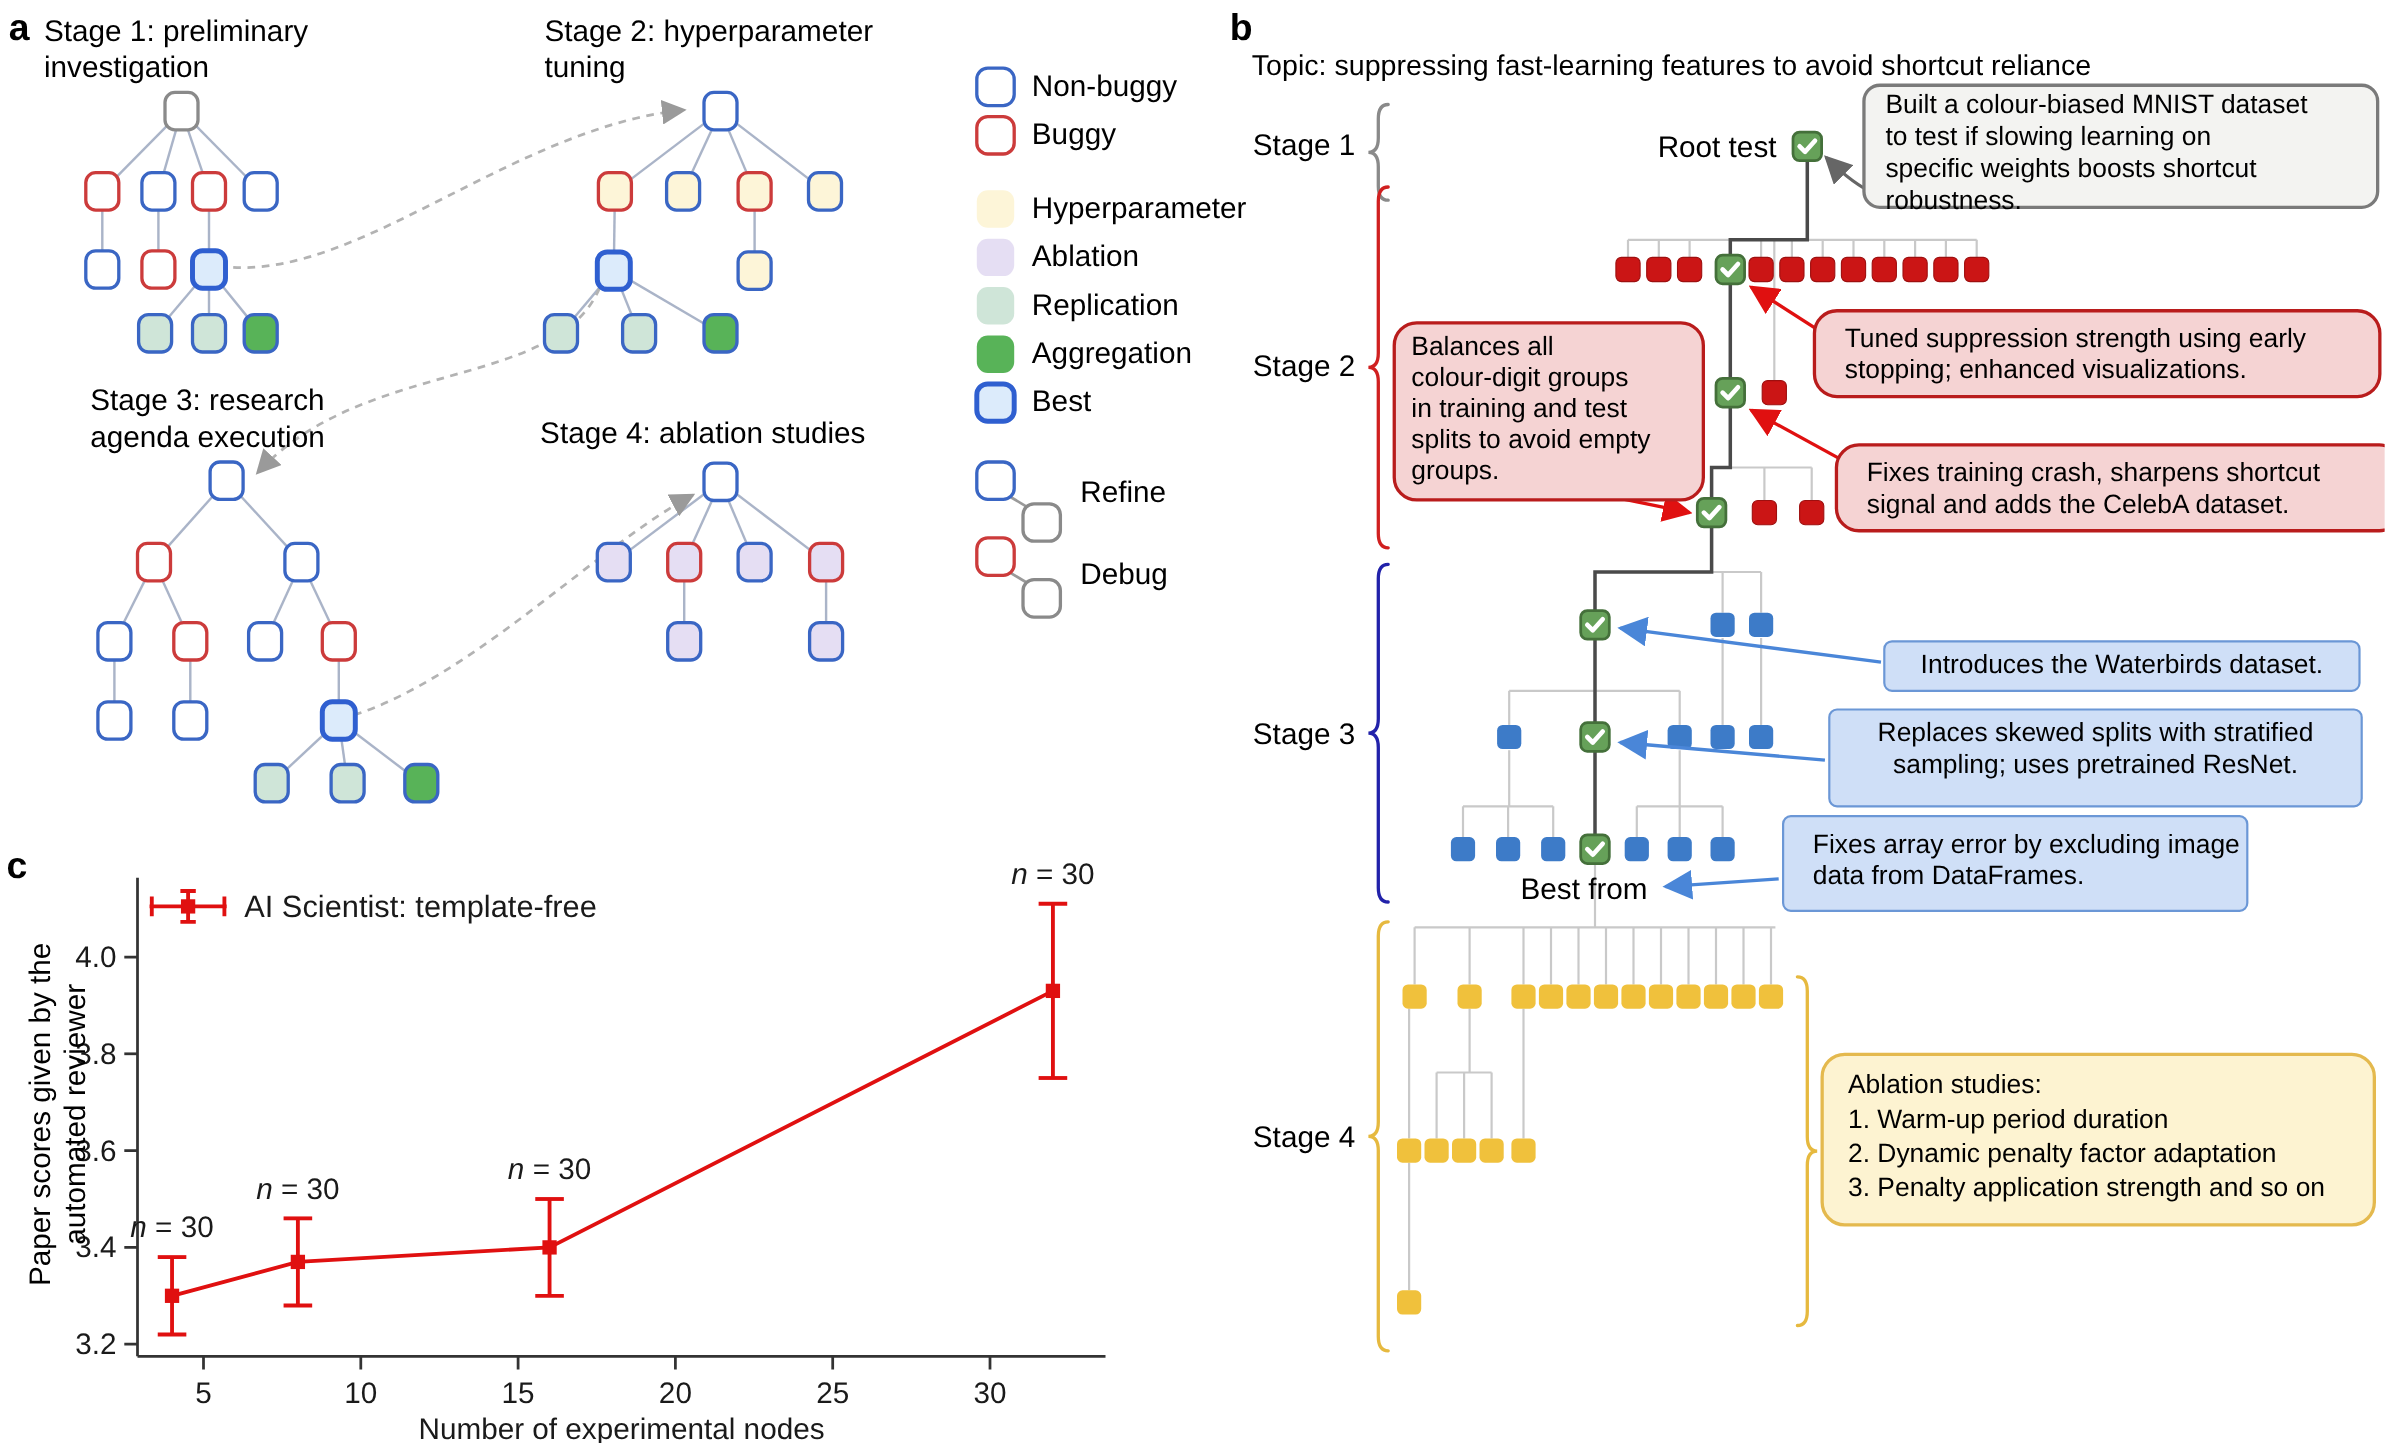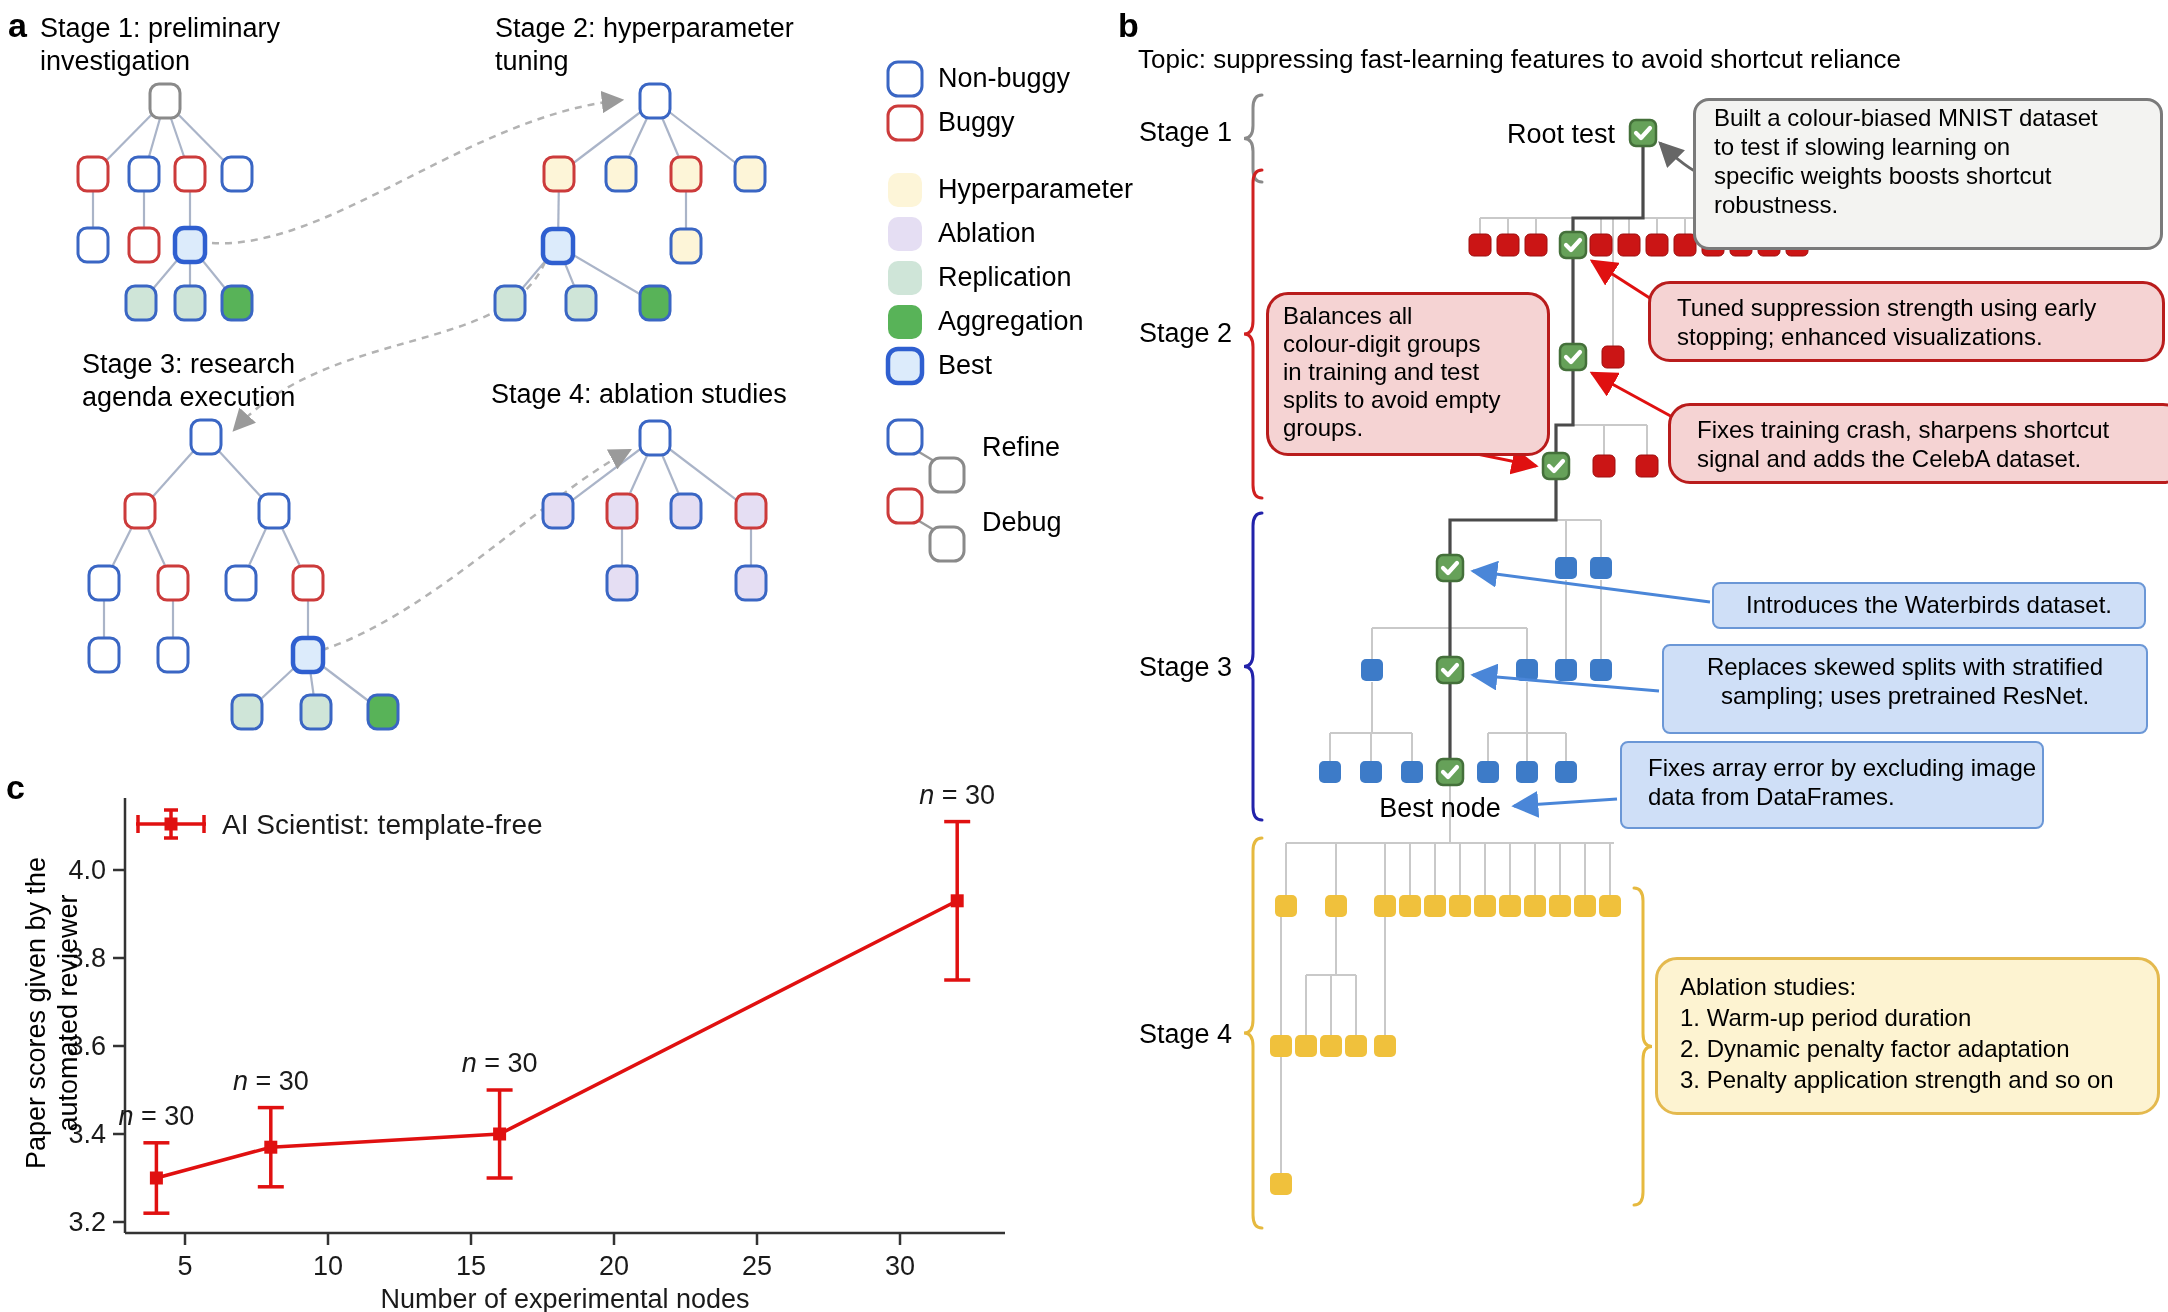--- a/index.html
+++ b/index.html
@@ -346,23 +346,23 @@
       <path d="M1659,691 L1473,675" class="arrow-blue" marker-end="url(#ah-blue)"></path>
       <path d="M1617,799 L1514,806" class="arrow-blue" marker-end="url(#ah-blue)"></path>
     </svg>
 
   <div class="stage-label" style="left:1128px;top:117px">Stage 1</div>
   <div class="stage-label" style="left:1128px;top:318px">Stage 2</div>
   <div class="stage-label" style="left:1128px;top:652px">Stage 3</div>
   <div class="stage-label" style="left:1128px;top:1019px">Stage 4</div>
 
   <div class="node-label" style="left:1430px;top:119px;width:185px;text-align:right">Root test</div>
-  <div class="node-label" style="left:1360px;top:793px;width:160px;text-align:center">Best node</div>
-
-  <div class="callout gray" style="left:1693px;top:98px;width:470px;height:152px">Built a colour-biased MNIST dataset
+  <div class="node-label" style="left:1360px;top:793px;width:160px;text-align:center">Best from</div>
+
+  <div class="callout gray" style="left:1693px;top:76px;width:470px;height:114px">Built a colour-biased MNIST dataset
 to test if slowing learning on
 specific weights boosts shortcut
 robustness.</div>
   <div class="callout red" style="left:1648px;top:281px;width:517px;height:81px">Tuned suppression strength using early
 stopping; enhanced visualizations.</div>
   <div class="callout red" style="left:1668px;top:403px;width:517px;height:81px">Fixes training crash, sharpens shortcut
 signal and adds the CelebA dataset.</div>
   <div class="callout red narrow" style="left:1266px;top:292px;width:284px;height:164px">Balances all
 colour-digit groups
 in training and test

